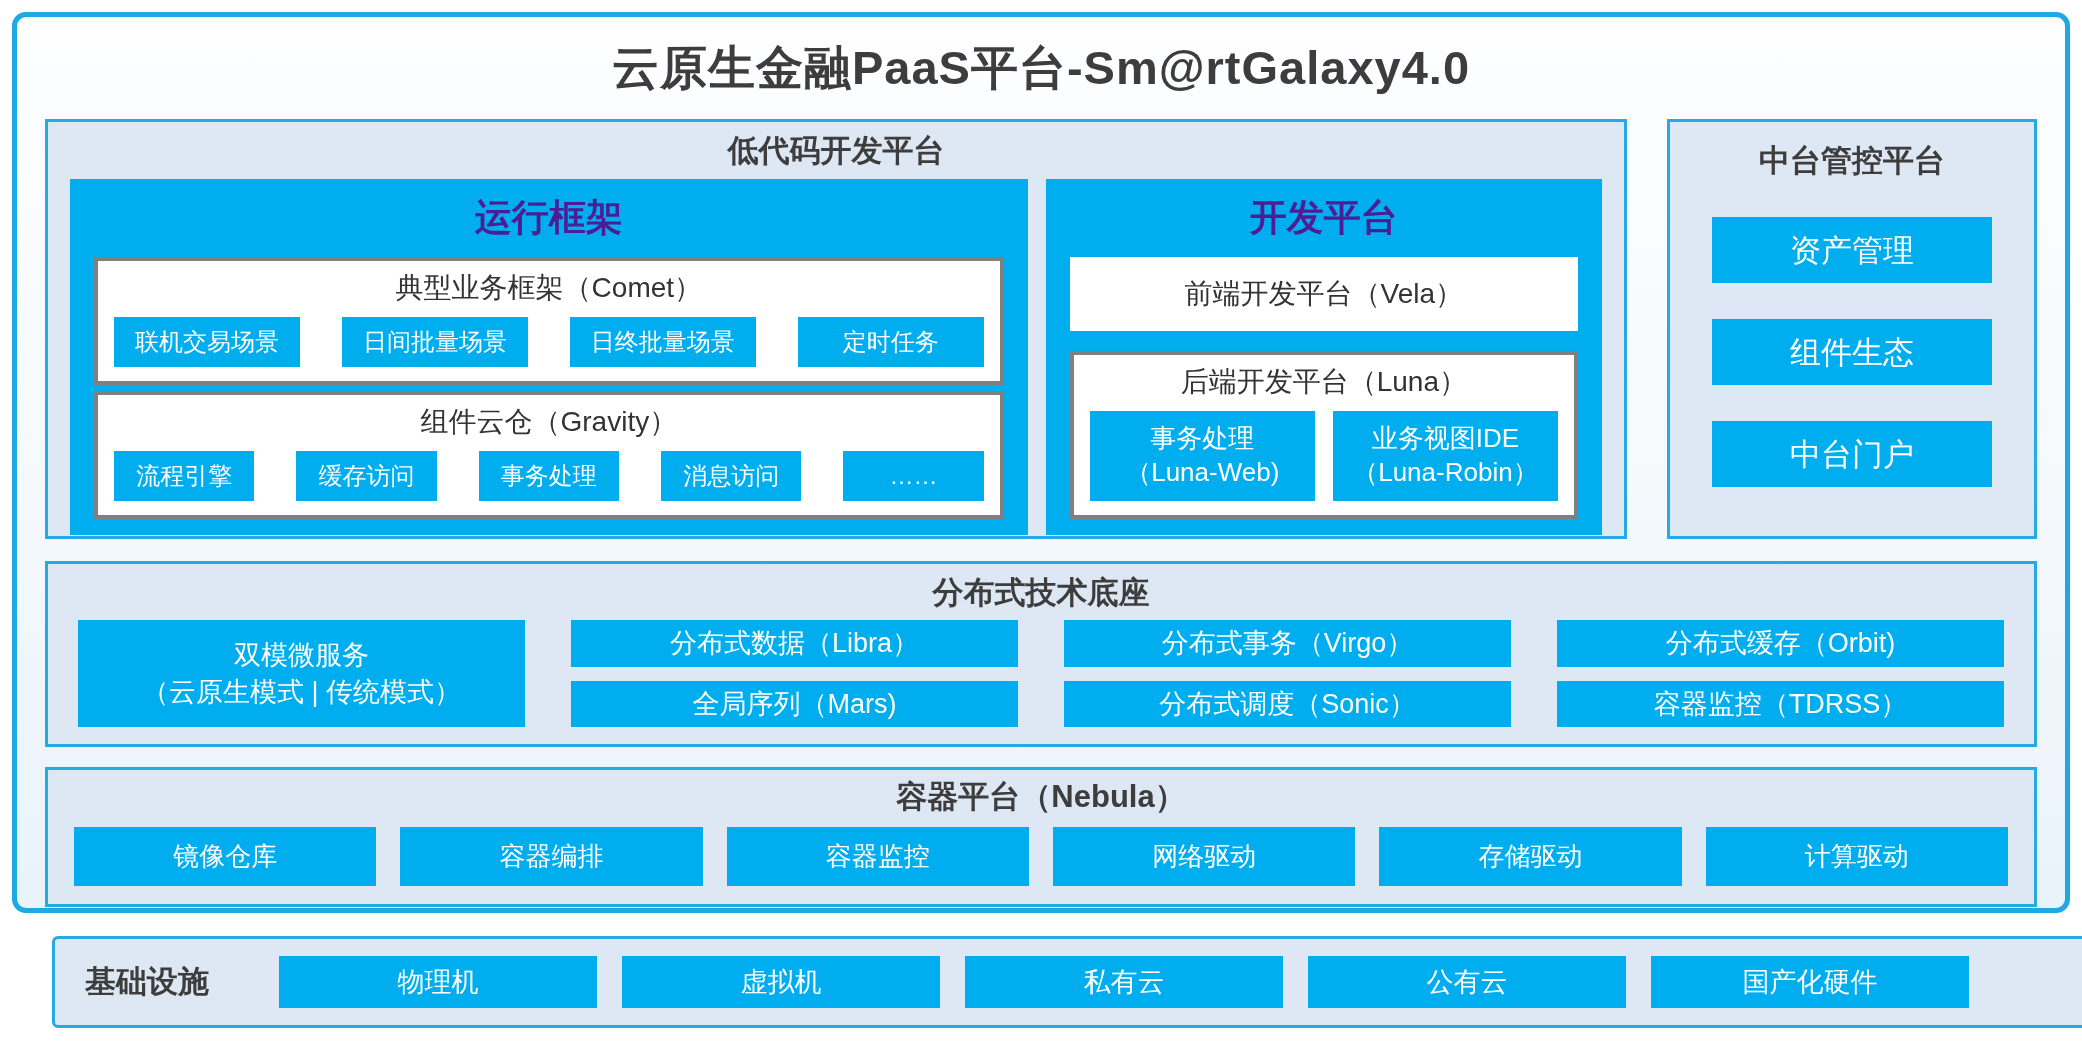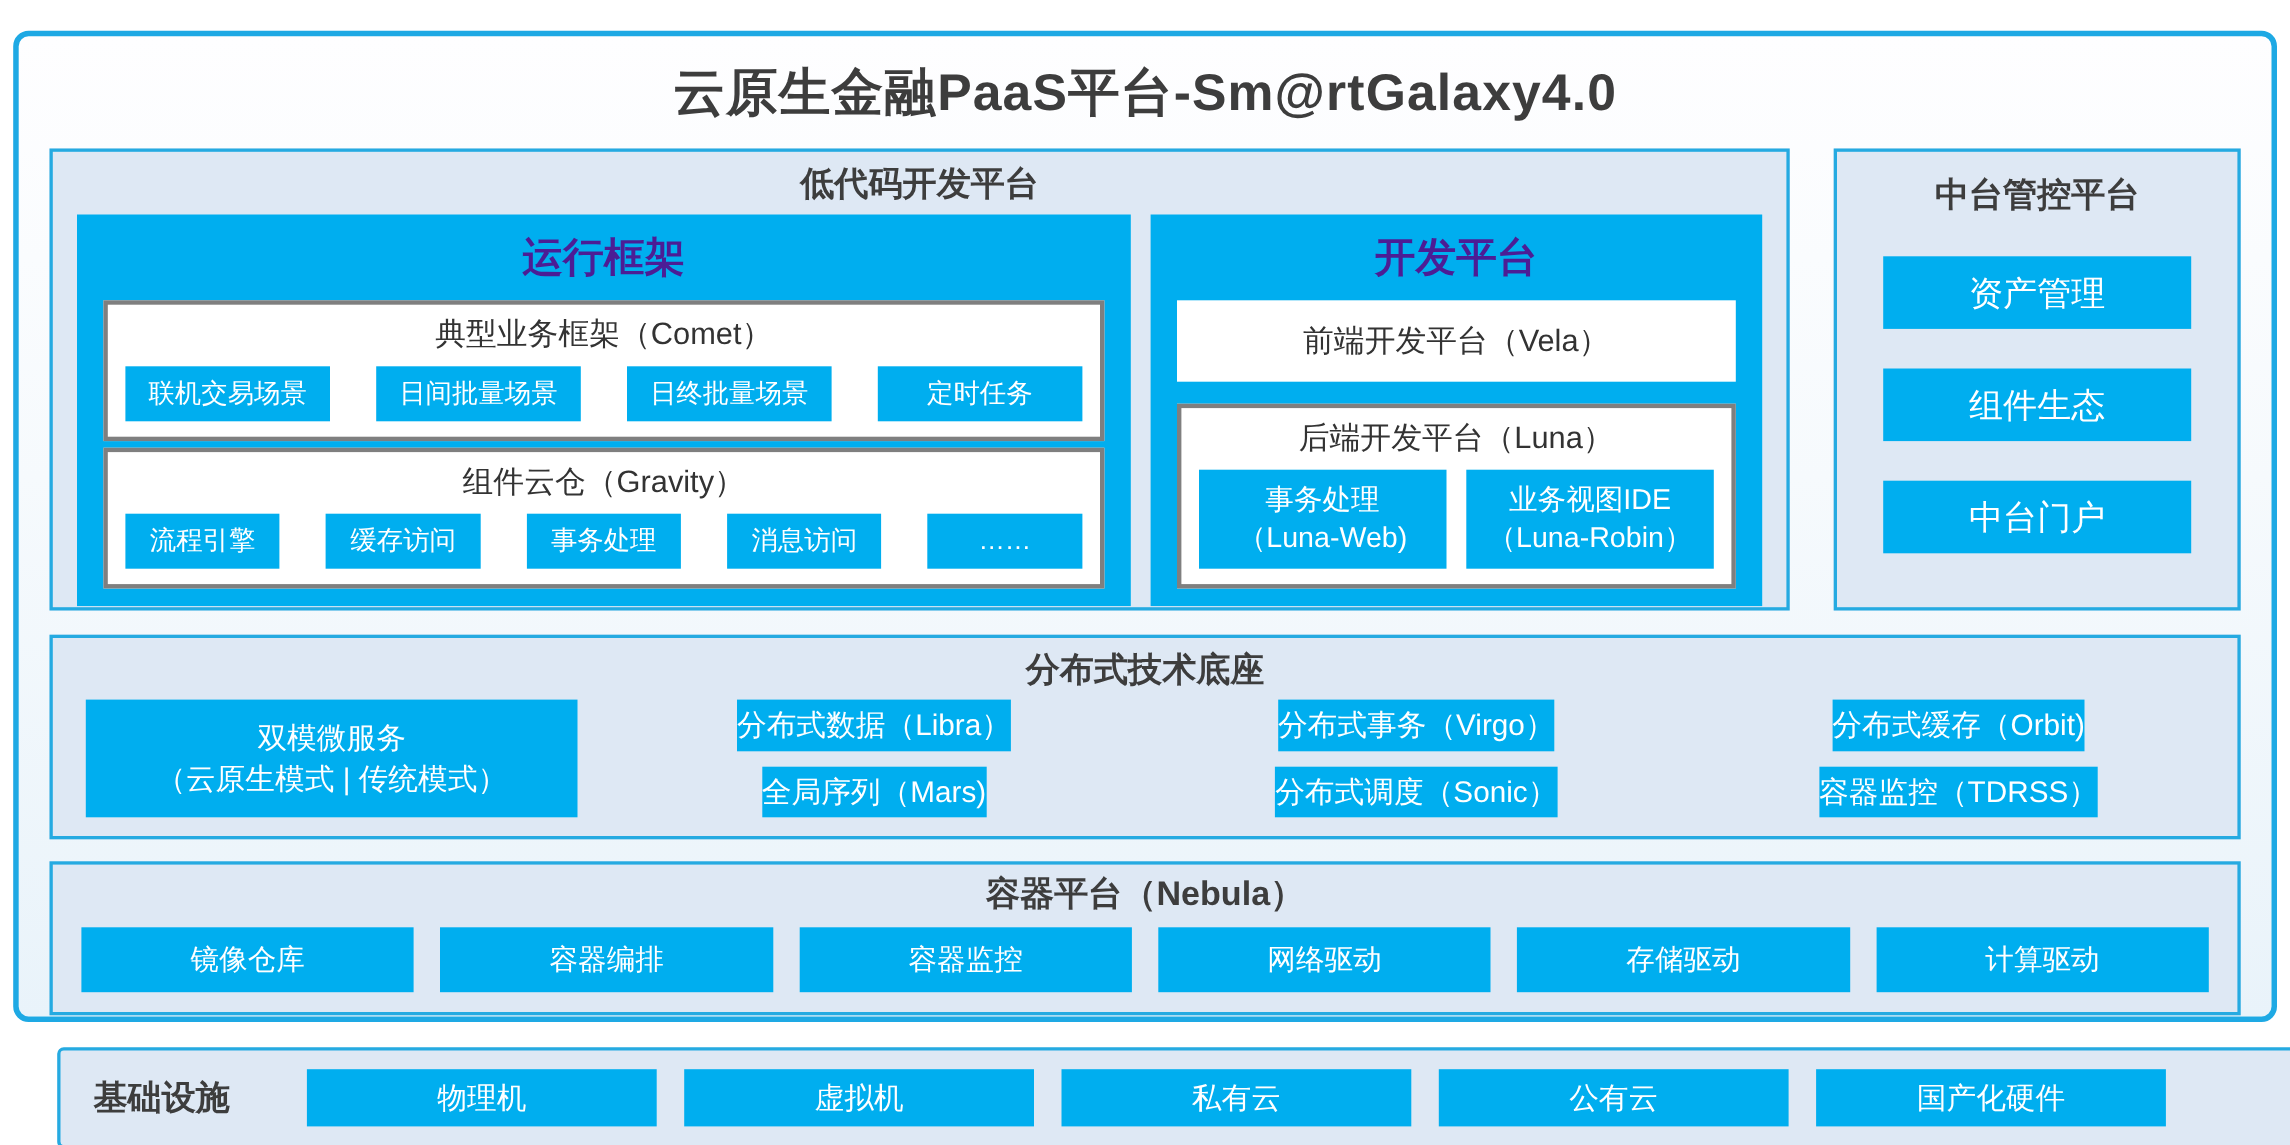--- a/index.html
+++ b/index.html
@@ -1,21 +1,21 @@
 <!DOCTYPE html>
 <html><head>
 <meta charset="utf-8">
 <style>
   html,body{margin:0;padding:0;background:#ffffff;}
   body{
     width:2082px;height:1041px;
     font-family:"Liberation Sans","DejaVu Sans",sans-serif;
     color:#3d3d3d;
   }
-  .page{position:relative;width:2082px;height:1041px;box-sizing:border-box;padding:28px 12px 0;}
+  .page{position:relative;width:2082px;height:1041px;box-sizing:border-box;padding:12px 12px 0;}
 
   
   .outer{
     box-sizing:border-box;width:2058px;height:901px;
     border:5px solid #1ea9e4;border-radius:14px;
     background:linear-gradient(180deg,#fefeff 0%,#f6fafd 45%,#e9f3fa 100%);
     padding:0 28px;overflow:hidden;
   }
   .title{
     height:102px;display:flex;align-items:center;justify-content:center;
@@ -54,21 +54,21 @@
   .chip-2line{flex-direction:column;height:auto;font-size:26px;line-height:1.3;padding:6px 0;}
 
   
   .mid{width:370px;flex:none;display:flex;flex-direction:column;padding:20px 42px;}
   .mid-chips{display:flex;flex-direction:column;gap:36px;margin-top:38px;}
   .mid-chips .chip{height:66px;flex:none;font-size:31px;}
 
   
   .dist{margin-top:22px;height:186px;display:flex;flex-direction:column;padding:10px 30px 17px;}
   .dist-grid{display:flex;gap:46px;flex:1;margin-top:9px;}
-  .dist-col{flex:1;display:flex;flex-direction:column;gap:14px;align-items:center;}
+  .dist-col{flex:1;display:flex;flex-direction:column;gap:14px;}
   .dist-col .chip{font-size:27px;height:auto;flex:1;}
   .dual{flex:1;background:#00aeef;color:#ffffff;display:flex;flex-direction:column;
     align-items:center;justify-content:center;font-size:27px;line-height:1.35;text-align:right;}
 
   
   .nebula{margin-top:20px;height:140px;display:flex;flex-direction:column;padding:8px 26px 18px;}
   .nebula-chips{gap:24px;margin-top:12px;flex:1;}
   .nebula-chips .chip{font-size:26px;height:auto;}
 
   

